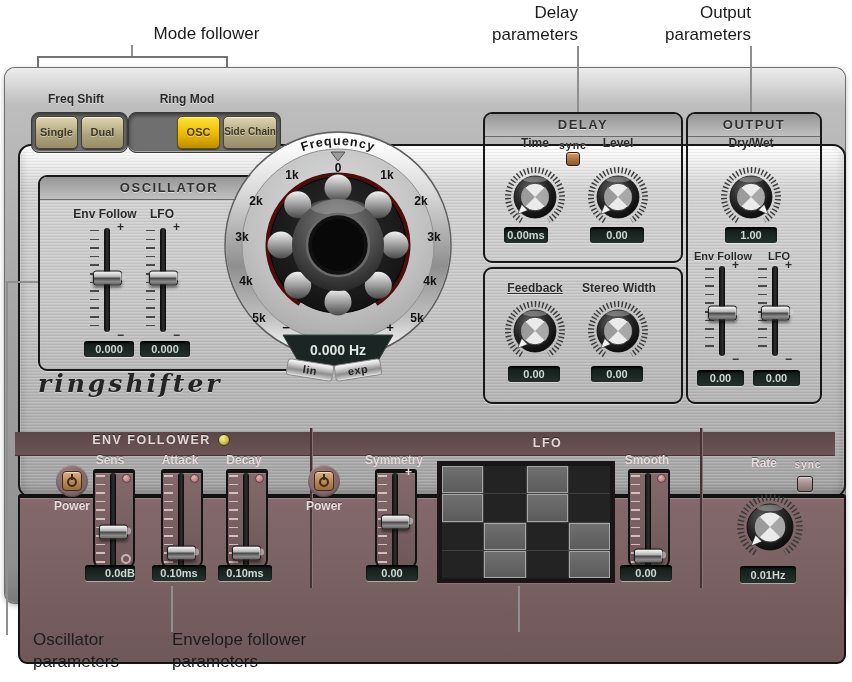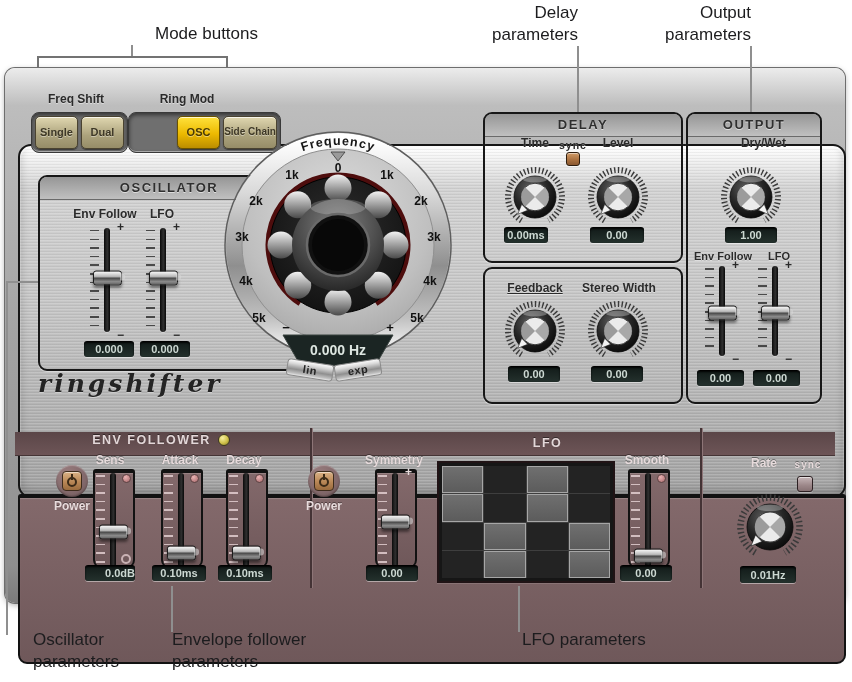--- a/index.html
+++ b/index.html
@@ -306,21 +306,21 @@
       </svg></div>
   <div class="knob" style="left:586px;top:299px;"><svg width="64" height="64">
         <use href="#knob-min"></use>
       </svg></div>
   <div class="vd" style="left:508px;top:366px;width:52px;">0.00</div>
   <div class="vd" style="left:591px;top:366px;width:52px;">0.00</div>
 
   <div class="dark-panel" style="left:686px;top:112px;width:132px;height:288px;">
     <div class="panel-header">OUTPUT</div>
   </div>
-  <div class="mlabel" style="left:716px;top:136px;width:70px;text-align:right;">Dry/Wet</div>
+  <div class="mlabel" style="left:716px;top:136px;width:70px;">Dry/Wet</div>
   <div class="knob" style="left:719px;top:165px;"><svg width="64" height="64">
         <use href="#knob-max"></use>
       </svg></div>
   <div class="vd" style="left:725px;top:227px;width:52px;">1.00</div>
   <div class="mlabel" style="left:688px;top:250px;width:70px;font-size:11px;">Env Follow</div>
   <div class="mlabel" style="left:757px;top:250px;width:44px;font-size:11px;">LFO</div>
   <div class="slider" style="left:704px;top:266px;height:90px;">
     <div class="ticks"></div>
     <div class="track"></div>
     <div class="handle" style="top:52%;"></div>
@@ -418,21 +418,21 @@
   <div class="vd" style="left:620px;top:565px;width:52px;">0.00</div>
 
   <div class="plabel" style="left:738px;top:456px;width:52px;">Rate</div>
   <div class="plabel small" style="left:786px;top:459px;width:44px;">sync</div>
   <button class="sync-btn rate"></button>
   <div class="knob" style="left:735px;top:492px;width:70px;height:70px;"><svg width="70" height="70" viewBox="0 0 64 64">
         <use href="#knob-min"></use>
       </svg></div>
   <div class="vd" style="left:740px;top:566px;width:56px;height:16px;line-height:16px;">0.01Hz</div>
 
-  <div class="ann center" style="left:129px;top:23px;width:155px;">Mode buttons</div>
+  <div class="ann center" style="left:129px;top:23px;width:155px;">Mode follower</div>
   <div class="ann-line" style="left:131px;top:45px;width:2px;height:12px;"></div>
   <div class="bracket" style="left:37px;top:56px;width:191px;height:2px;"></div>
   <div class="bracket" style="left:37px;top:56px;width:2px;height:11px;"></div>
   <div class="bracket" style="left:226px;top:56px;width:2px;height:11px;"></div>
 
   <div class="ann right" style="left:428px;top:2px;width:150px;">
     <div>Delay</div>
     <div>parameters</div>
   </div>
   <div class="ann-line" style="left:577px;top:46px;width:2px;height:66px;"></div>
@@ -449,16 +449,15 @@
   </div>
   <div class="ann-line" style="left:6px;top:281px;width:2px;height:354px;"></div>
   <div class="ann-line" style="left:6px;top:281px;width:32px;height:2px;"></div>
 
   <div class="ann" style="left:172px;top:629px;width:220px;">
     <div>Envelope follower</div>
     <div>parameters</div>
   </div>
   <div class="ann-line" style="left:171px;top:586px;width:2px;height:46px;"></div>
 
-  <div class="ann" style="left:522px;top:629px;width:200px;">LFO parameters</div>
   <div class="ann-line" style="left:518px;top:586px;width:2px;height:46px;"></div>
 
 </div>
 
 </body></html>

